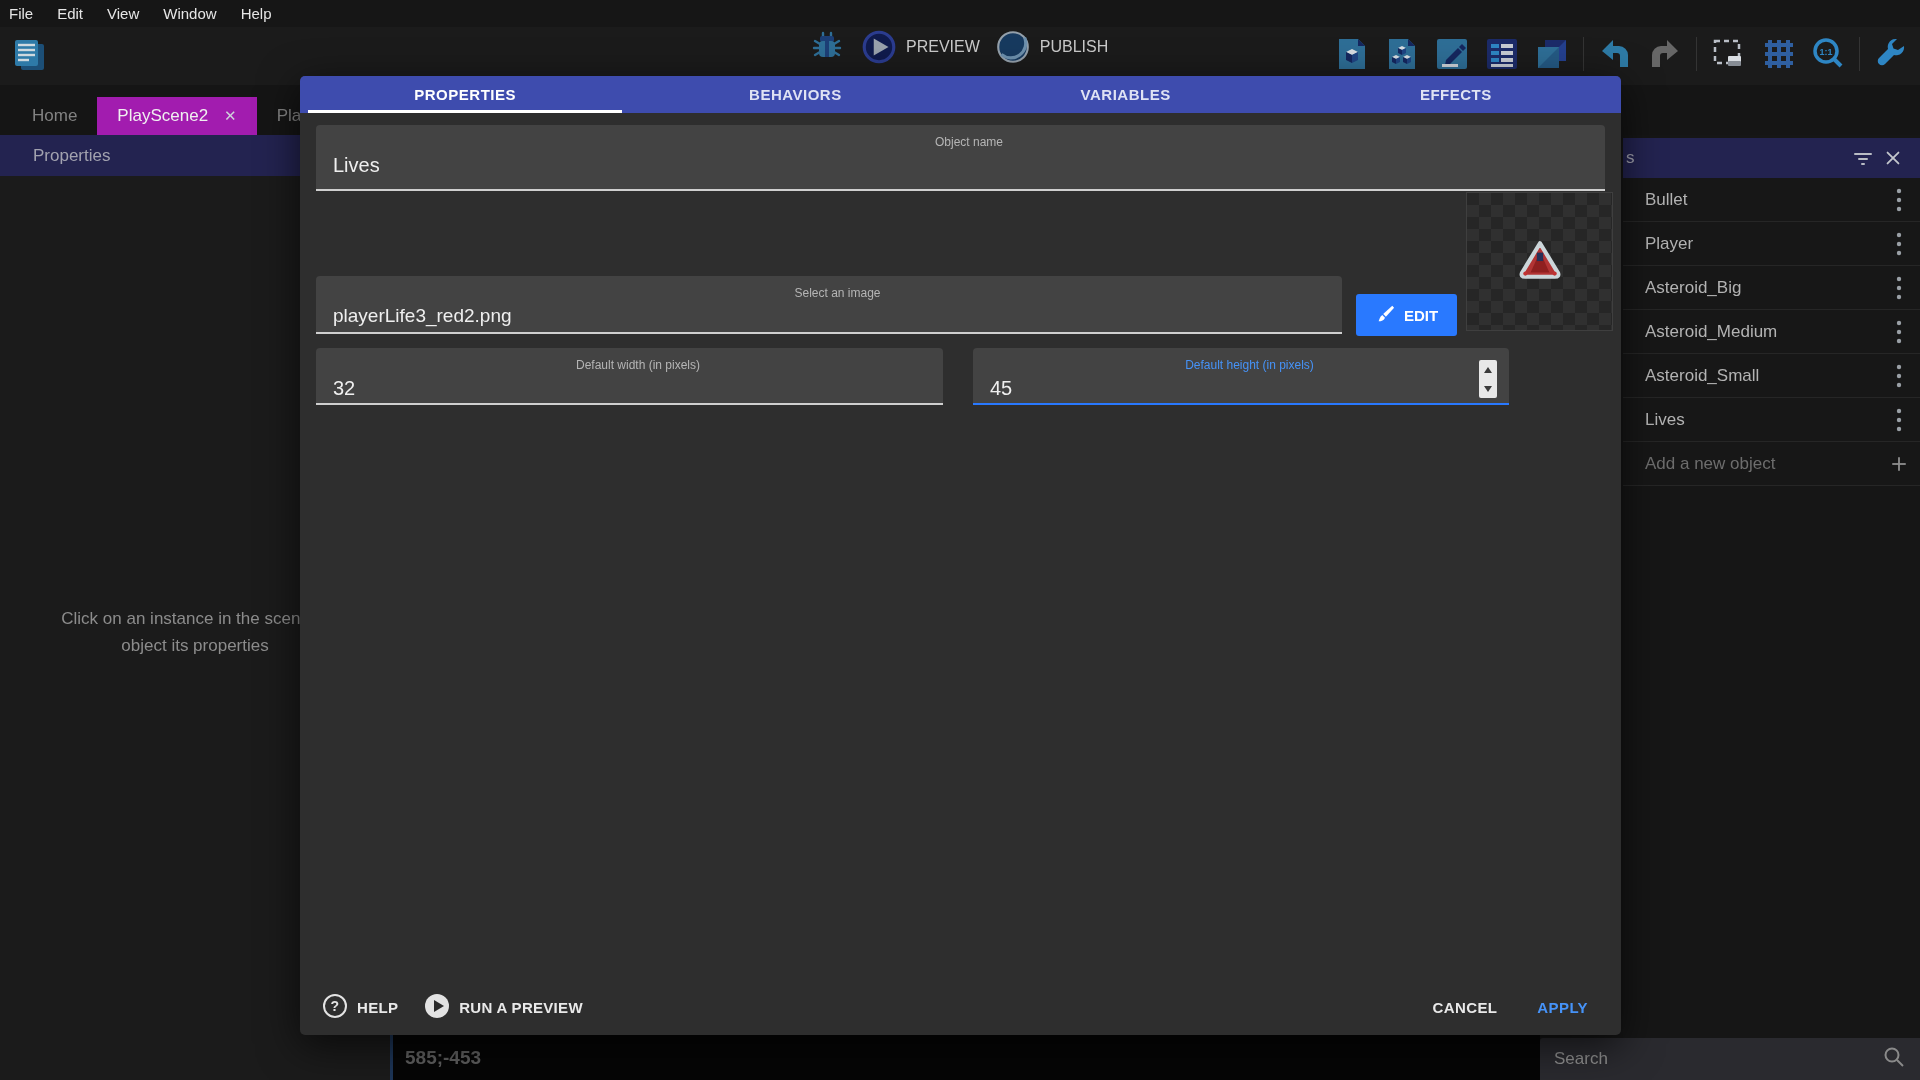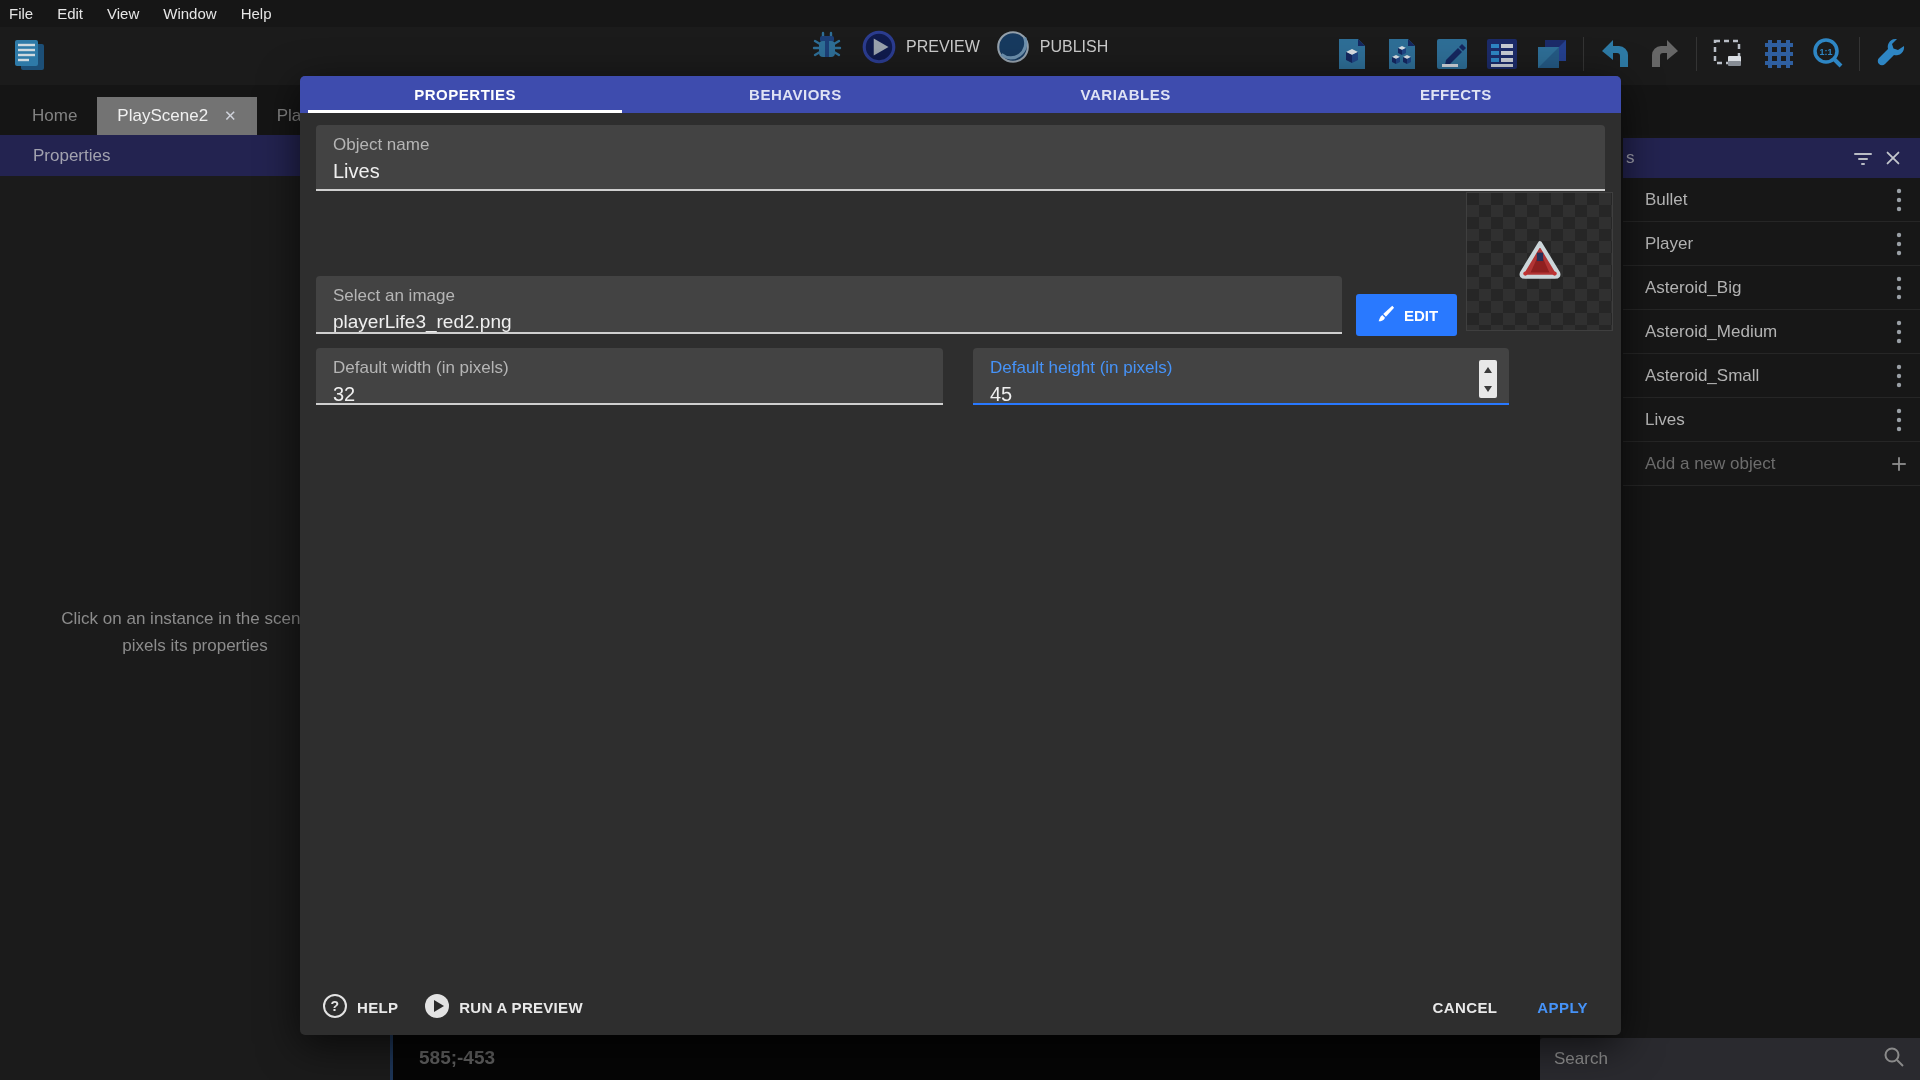--- a/index.html
+++ b/index.html
@@ -17,34 +17,34 @@
   .tb-left { position:absolute; left:10px; top:8px; }
   .tb-center { position:absolute; left:808px; top:1px; display:flex; align-items:center; gap:14px; }
   .tb-btn { display:flex; align-items:center; gap:8px; color:#c9c9c9; font-size:16px; cursor:pointer; }
   .tb-right { position:absolute; right:10px; top:8px; display:flex; align-items:center; gap:12px; }
   .tb-icon { width:38px; height:38px; display:flex; align-items:center; justify-content:center; }
   .tb-sep { width:1px; height:34px; background:#343434; }
 
   
   .tabbar { position:absolute; left:12px; top:97px; height:38px; display:flex; }
   .etab { height:38px; display:flex; align-items:center; padding:0 20px; font-size:17px; color:#828282; }
-  .etab.active { background:#737373; color:#f0f0f0; gap:16px; }
+  .etab.active { background:#a21caf; color:#f0f0f0; gap:16px; }
   .etab-close { color:#cfd2da; font-size:15px; cursor:pointer; }
 
   
   .left-panel { position:absolute; left:0; top:135px; width:390px; height:945px; background:#1b1b1b; }
   .panel-header { height:41px; background:#232350; display:flex; align-items:center;
                   padding:0 14px 0 33px; color:#a2a2af; font-size:17px; }
   .empty-msg { position:absolute; left:0; top:470px; width:390px; text-align:center;
                color:#8c8c8c; font-size:17px; line-height:27px; }
 
   
   .canvas-strip { position:absolute; left:390px; top:1035px; width:1150px; height:45px;
                   background:#060606; border-left:3px solid #1d3557; display:flex; align-items:center;
-                  padding-left:26px; }
+                  padding-left:12px; }
   .coords { color:#5f5f5f; font-size:19px; font-weight:bold; }
 
   
   .right-panel { position:absolute; left:1623px; top:135px; width:297px; height:945px; background:#161616; }
   .rp-header { margin-top:3px; height:40px; background:#232350; display:flex; align-items:center;
                padding:0 12px 0 3px; color:#a2a2af; font-size:17px; }
   .rp-header .spacer { flex:1; }
   .rp-icon-btn { width:30px; height:30px; display:flex; align-items:center; justify-content:center; cursor:pointer; }
   .obj-row { height:44px; display:flex; align-items:center; padding:0 12px 0 22px;
              background:#171717; border-bottom:1px solid #262626; }
@@ -63,21 +63,21 @@
   .dialog { position:absolute; left:300px; top:76px; width:1321px; height:959px; background:#2e2e2e;
             border-radius:5px; box-shadow:0 10px 40px rgba(0,0,0,.65); }
   .dlg-tabs { height:37px; background:#3e4cae; border-radius:5px 5px 0 0; display:flex; }
   .dlg-tab { flex:1; display:flex; align-items:center; justify-content:center; color:#dfe2f4;
              font-size:15px; font-weight:bold; letter-spacing:.5px; cursor:pointer; position:relative; }
   .dlg-tab.active { color:#ffffff; }
   .dlg-tab.active::after { content:""; position:absolute; left:8px; right:8px; bottom:0; height:3px; background:#ffffff; }
 
   .field { position:absolute; background:#434343; border-radius:4px 4px 0 0;
            border-bottom:2px solid #cfcfcf; padding:10px 0 0 17px; }
-  .field-label { font-size:17px; color:#b5b5b5; }
+  .field-label { font-size:12px; color:#b5b5b5;text-align:center; }
   .field-label.blue { color:#4693f8; }
   .field-value { font-size:20px; color:#efefef; margin-top:5px; }
   .field.focused { border-bottom-color:#2979ff; }
 
   .thumb { position:absolute; left:1166px; top:116px; width:147px; height:139px;
            border:1px solid #3f3f3f; background-color:#262626;
            background-image:linear-gradient(45deg,#303030 25%,transparent 25%,transparent 75%,#303030 75%),
                             linear-gradient(45deg,#303030 25%,transparent 25%,transparent 75%,#303030 75%);
            background-size:24px 24px; background-position:0 0,12px 12px;
            display:flex; align-items:center; justify-content:center; }
@@ -286,21 +286,21 @@
       <span>Play</span>
     </div>
   </div>
 
   <div class="left-panel">
     <div class="panel-header">
       <span>Properties</span>
     </div>
     <div class="empty-msg">
       <div>Click on an instance in the scene to</div>
-      <div>pixels its properties</div>
+      <div>object its properties</div>
     </div>
   </div>
 
   <div class="canvas-strip">
     <span class="coords">585;-453</span>
   </div>
 
   <div class="right-panel">
     <div class="rp-header">
       <span>s</span>

